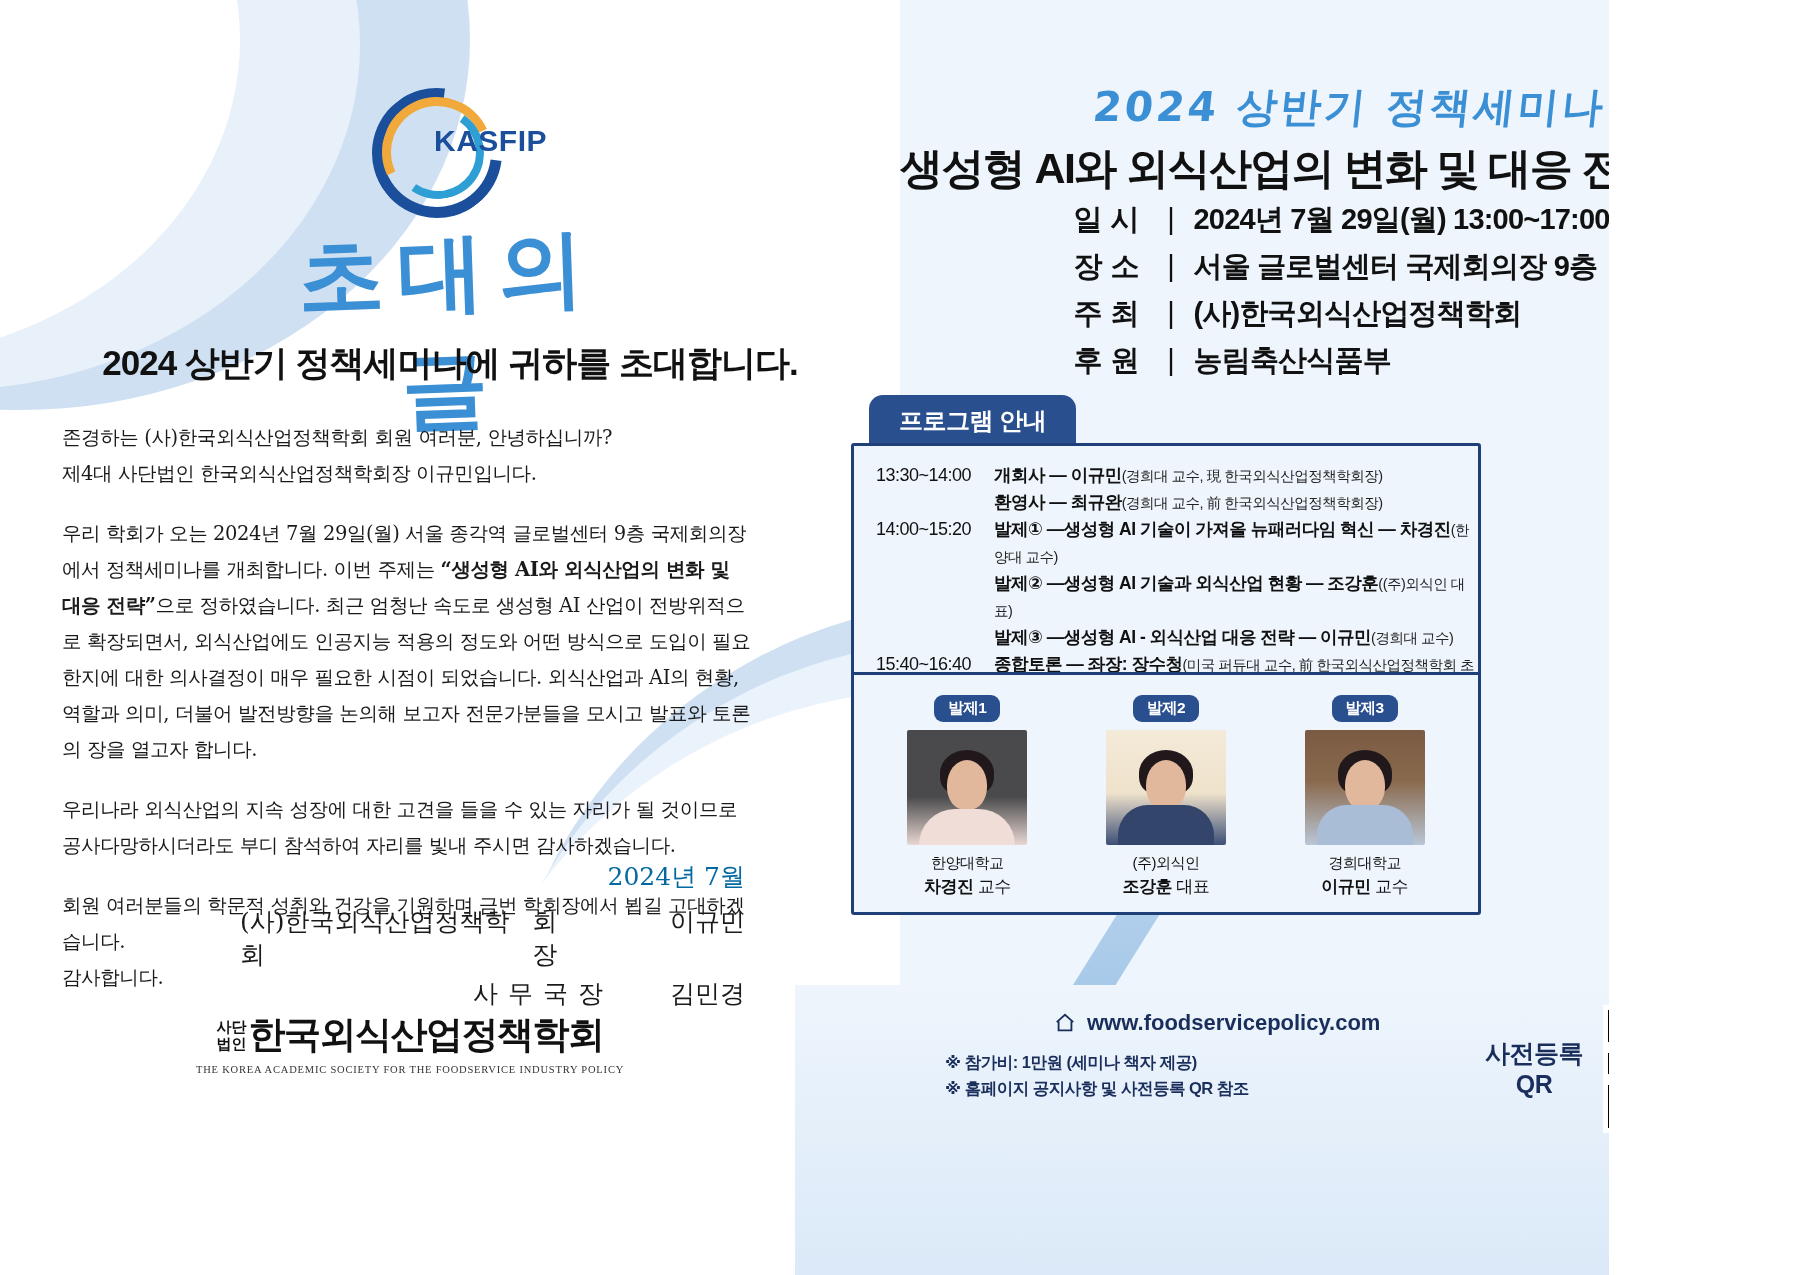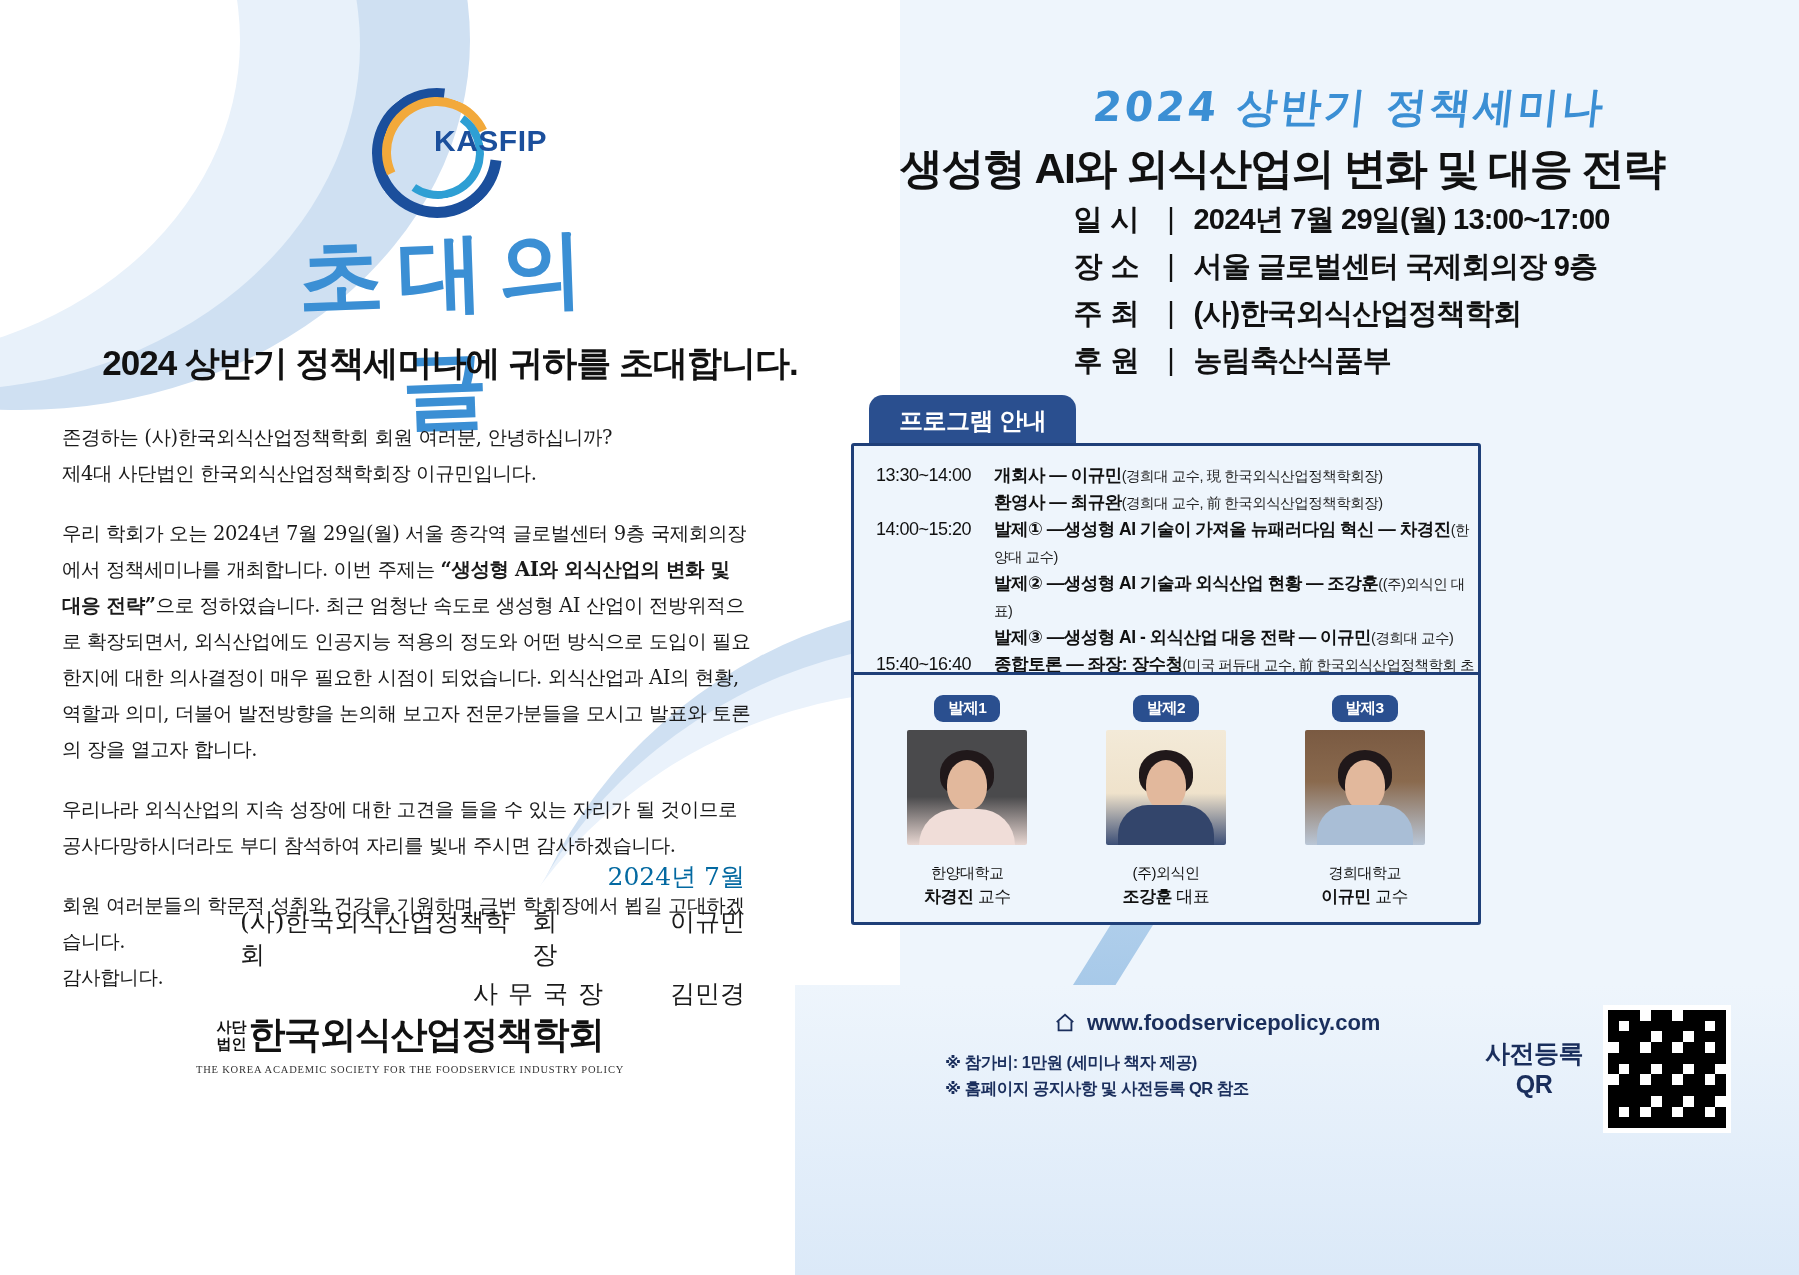--- a/index.html
+++ b/index.html
@@ -1,21 +1,21 @@
 <!DOCTYPE html>
 <html lang="ko"><head>
 <meta charset="utf-8">
 <style>
   html,body{margin:0;padding:0;}
   body{
     width:1799px;height:1275px;
     font-family:"Liberation Sans","DejaVu Sans",sans-serif;
     background:#ffffff;overflow:hidden;
   }
-  .poster{position:relative;width:1799px;height:1275px;overflow:hidden;background:#fff;}
+  .poster{position:relative;width:1609px;height:1275px;overflow:hidden;background:#fff;}
 
   
   .left{position:absolute;left:0;top:0;width:900px;height:1275px;background:#ffffff;overflow:hidden;}
 
   
   .swoosh{position:absolute;border-radius:50%;}
   .sw1{left:-430px;top:-330px;width:900px;height:740px;background:#cfe0f2;}
   .sw2{left:-470px;top:-300px;width:830px;height:690px;background:#e8f1fa;}
   .sw3{left:-520px;top:-280px;width:760px;height:640px;background:#ffffff;}
 
@@ -121,21 +121,21 @@
   .face{position:absolute;left:50%;top:30px;transform:translateX(-50%);
      width:40px;height:50px;border-radius:50% 50% 45% 45%;background:#e2b89c;}
   .hair{position:absolute;left:50%;top:20px;transform:translateX(-50%);
      width:54px;height:46px;border-radius:50% 50% 40% 40%;background:#20181a;}
   .body1{position:absolute;left:50%;bottom:0;transform:translateX(-50%);
      width:96px;height:36px;border-radius:36px 36px 0 0;background:#f0ddd8;}
   .body2{position:absolute;left:50%;bottom:0;transform:translateX(-50%);
      width:96px;height:40px;border-radius:30px 30px 0 0;background:#33456b;}
   .body3{position:absolute;left:50%;bottom:0;transform:translateX(-50%);
      width:96px;height:40px;border-radius:30px 30px 0 0;background:#a9bed6;}
-  .spk-aff{margin-top:19px;font-size:15px;color:#111;letter-spacing:-0.5px;}
+  .spk-aff{margin-top:9px;font-size:15px;color:#111;letter-spacing:-0.5px;}
   .spk-name{margin-top:2px;font-size:17px;color:#111;letter-spacing:-0.5px;}
   .spk-name b{font-weight:bold;}
 
   
   .fbar{position:absolute;left:795px;top:985px;width:1004px;height:290px;
      background:linear-gradient(180deg,#eef5fc 0%,#dbe9f8 100%);}
   .fband{position:absolute;left:900px;top:985px;width:899px;height:290px;}
   .contact{position:absolute;left:45px;top:25px;width:520px;color:#1a2e5c;}
   .c-row{display:flex;align-items:center;gap:10px;font-size:22px;font-weight:bold;margin-bottom:5px;}
   .c-lead{font-size:23px;font-weight:bold;color:#1a2e5c;margin-right:4px;}

